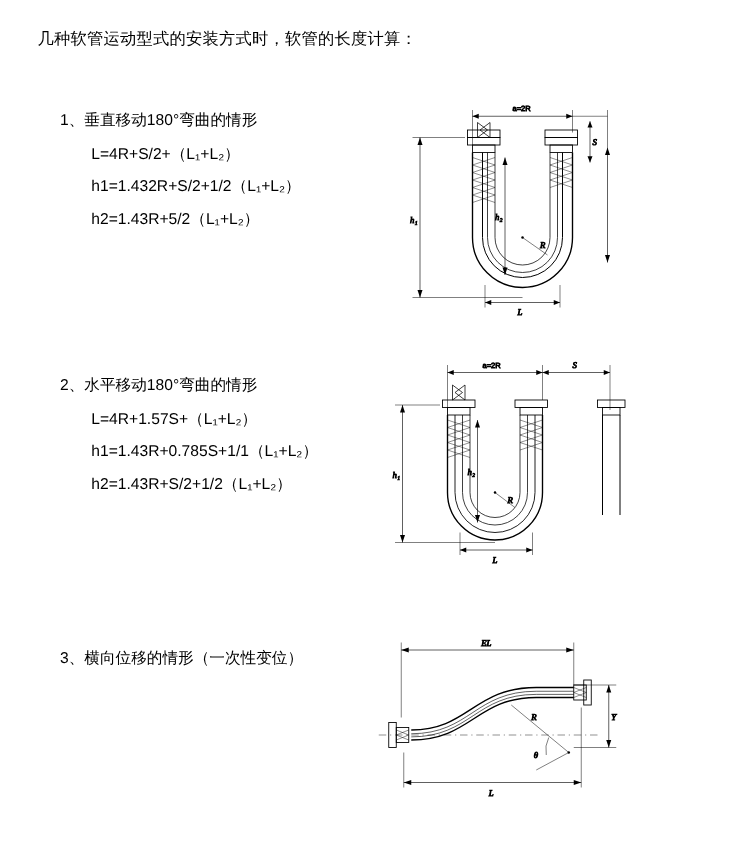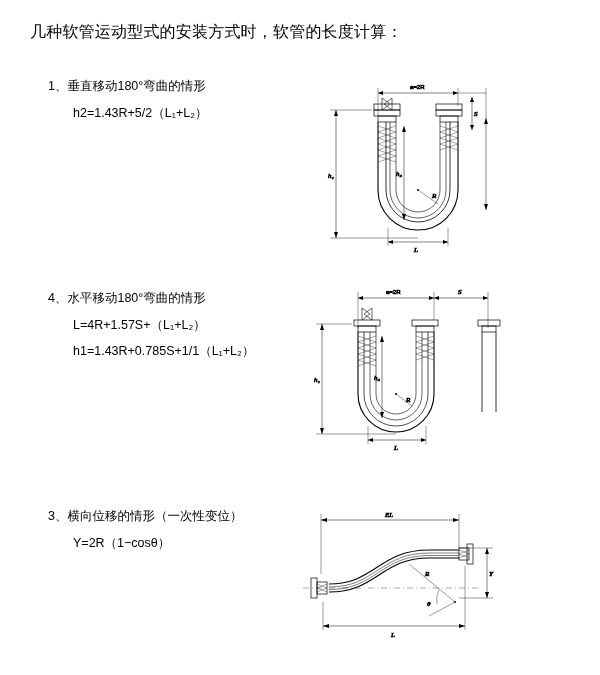--- a/index.html
+++ b/index.html
@@ -12,21 +12,21 @@
     height: 675px;
     position: relative;
     font-family: "Liberation Sans", "DejaVu Sans", sans-serif;
     color: #000000;
     overflow: hidden;
   }
   .page-title {
     position: absolute;
     left: 30px;
     top: 22px;
-    font-size: 16px;
+    font-size: 13px;
     letter-spacing: 0.2px;
     white-space: nowrap;
   }
   .section {
     position: absolute;
     left: 0;
     width: 600px;
   }
   .sec1 { top: 78px; }
   .sec2 { top: 290px; }
@@ -34,20 +34,21 @@
 
   .formula-block {
     position: absolute;
     left: 48px;
     width: 250px;
   }
   .formula-heading {
     font-size: 12.5px;
     white-space: nowrap;
     margin-bottom: 10px;
+    margin-top: 10px;
   }
   .formula-line {
     font-size: 12.5px;
     white-space: nowrap;
     margin-left: 25px;
     margin-bottom: 9px;
   }
   .fig {
     position: absolute;
   }
@@ -60,20 +61,22 @@
 </style>
 </head>
 <body>
 
 <div class="page-title">几种软管运动型式的安装方式时，软管的长度计算：</div>
 
 <div class="section sec1">
 
   <div class="formula-block">
     <div class="formula-heading">1、垂直移动180°弯曲的情形</div>
+    <div class="formula-line">L=4R+S/2+（L₁+L₂）</div>
+    <div class="formula-line">h1=1.432R+S/2+1/2（L₁+L₂）</div>
     <div class="formula-line">h2=1.43R+5/2（L₁+L₂）</div>
   </div>
 
   <div class="fig fig1">
     <svg width="230" height="190" viewBox="0 0 230 190">
       <g stroke="#000" fill="none" stroke-width="0.7">
 
         <line x1="78" y1="18" x2="78" y2="46" stroke-width="0.4"></line>
         <line x1="158" y1="18" x2="158" y2="36" stroke-width="0.4"></line>
         <line x1="78" y1="23" x2="158" y2="23" stroke-width="0.5"></line>
@@ -157,23 +160,24 @@
         <text class="dimi" x="114" y="182">L</text>
 
       </g>
     </svg>
   </div>
 </div>
 
 <div class="section sec2">
 
   <div class="formula-block">
-    <div class="formula-heading">4、水平移动180°弯曲的情形</div>
+    <div class="formula-heading">2、水平移动180°弯曲的情形</div>
     <div class="formula-line">L=4R+1.57S+（L₁+L₂）</div>
     <div class="formula-line">h1=1.43R+0.785S+1/1（L₁+L₂）</div>
+    <div class="formula-line">h2=1.43R+S/2+1/2（L₁+L₂）</div>
   </div>
 
   <div class="fig fig2">
     <svg width="230" height="190" viewBox="0 0 230 190">
       <g stroke="#000" fill="none" stroke-width="0.7">
 
         <line x1="58" y1="8" x2="58" y2="44" stroke-width="0.4"></line>
         <line x1="134" y1="8" x2="134" y2="36" stroke-width="0.4"></line>
         <line x1="188" y1="8" x2="188" y2="44" stroke-width="0.4"></line>
         <line x1="58" y1="14" x2="134" y2="14" stroke-width="0.5"></line>
@@ -251,21 +255,20 @@
 
       </g>
     </svg>
   </div>
 </div>
 
 <div class="section sec3">
 
   <div class="formula-block">
     <div class="formula-heading">3、横向位移的情形（一次性变位）</div>
-    <div class="formula-line">Y=2R（1−cosθ）</div>
   </div>
 
   <div class="fig fig3">
     <svg width="250" height="140" viewBox="0 0 250 140">
       <g stroke="#000" fill="none" stroke-width="0.7">
 
         <line x1="42" y1="8" x2="42" y2="68" stroke-width="0.4"></line>
         <line x1="180" y1="8" x2="180" y2="42" stroke-width="0.4"></line>
         <line x1="42" y1="14" x2="180" y2="14" stroke-width="0.5"></line>
         <path d="M42 14 l6 -2 v4 z" fill="#000" stroke="none"></path>

